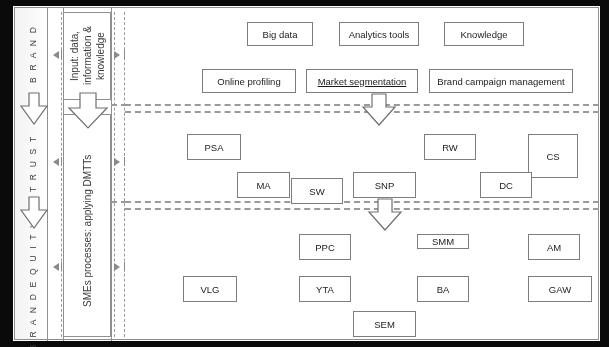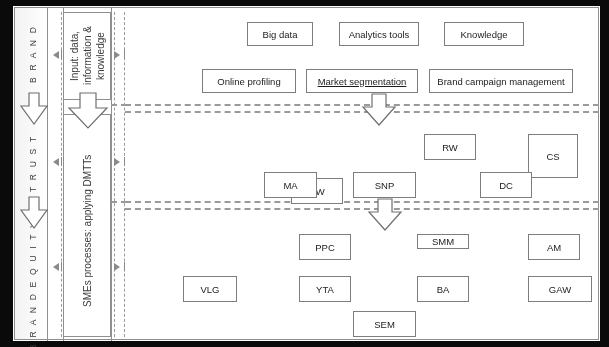--- a/index.html
+++ b/index.html
@@ -125,25 +125,26 @@
     <div class="node wide" style="left:187px;top:61px;width:94px;height:24px;">Online profiling</div>
     <div class="node wide" style="left:291px;top:61px;width:112px;height:24px;text-decoration:underline;">Market segmentation</div>
     <div class="node wide" style="left:414px;top:61px;width:144px;height:24px;">Brand campaign management</div>
 
     <div class="arrow" style="left:346px;top:85px;">
       <svg width="36" height="34" viewBox="0 0 36 34">
         <polygon points="11,1 25,1 25,14 34,14 18,32 2,14 11,14" fill="#ffffff" stroke="#6f6f6f" stroke-width="1.2"></polygon>
       </svg>
     </div>
 
+    <div class="node" style="left:172px;top:126px;width:54px;height:26px;">PSA</div>
     <div class="node" style="left:276px;top:126px;width:52px;height:26px;margin-top:44px;">SW</div>
     <div class="node" style="left:409px;top:126px;width:52px;height:26px;">RW</div>
     <div class="node" style="left:513px;top:126px;width:50px;height:44px;">CS</div>
 
-    <div class="node" style="left:222px;top:164px;width:53px;height:26px;margin-left:27px;">MA</div>
+    <div class="node" style="left:222px;top:164px;width:53px;height:26px;">MA</div>
     <div class="node" style="left:338px;top:164px;width:63px;height:26px;">SNP</div>
     <div class="node" style="left:465px;top:164px;width:52px;height:26px;">DC</div>
 
     <div class="arrow" style="left:352px;top:190px;">
       <svg width="36" height="34" viewBox="0 0 36 34">
         <polygon points="11,1 25,1 25,14 34,14 18,32 2,14 11,14" fill="#ffffff" stroke="#6f6f6f" stroke-width="1.2"></polygon>
       </svg>
     </div>
 
     <div class="node" style="left:284px;top:226px;width:52px;height:26px;">PPC</div>

